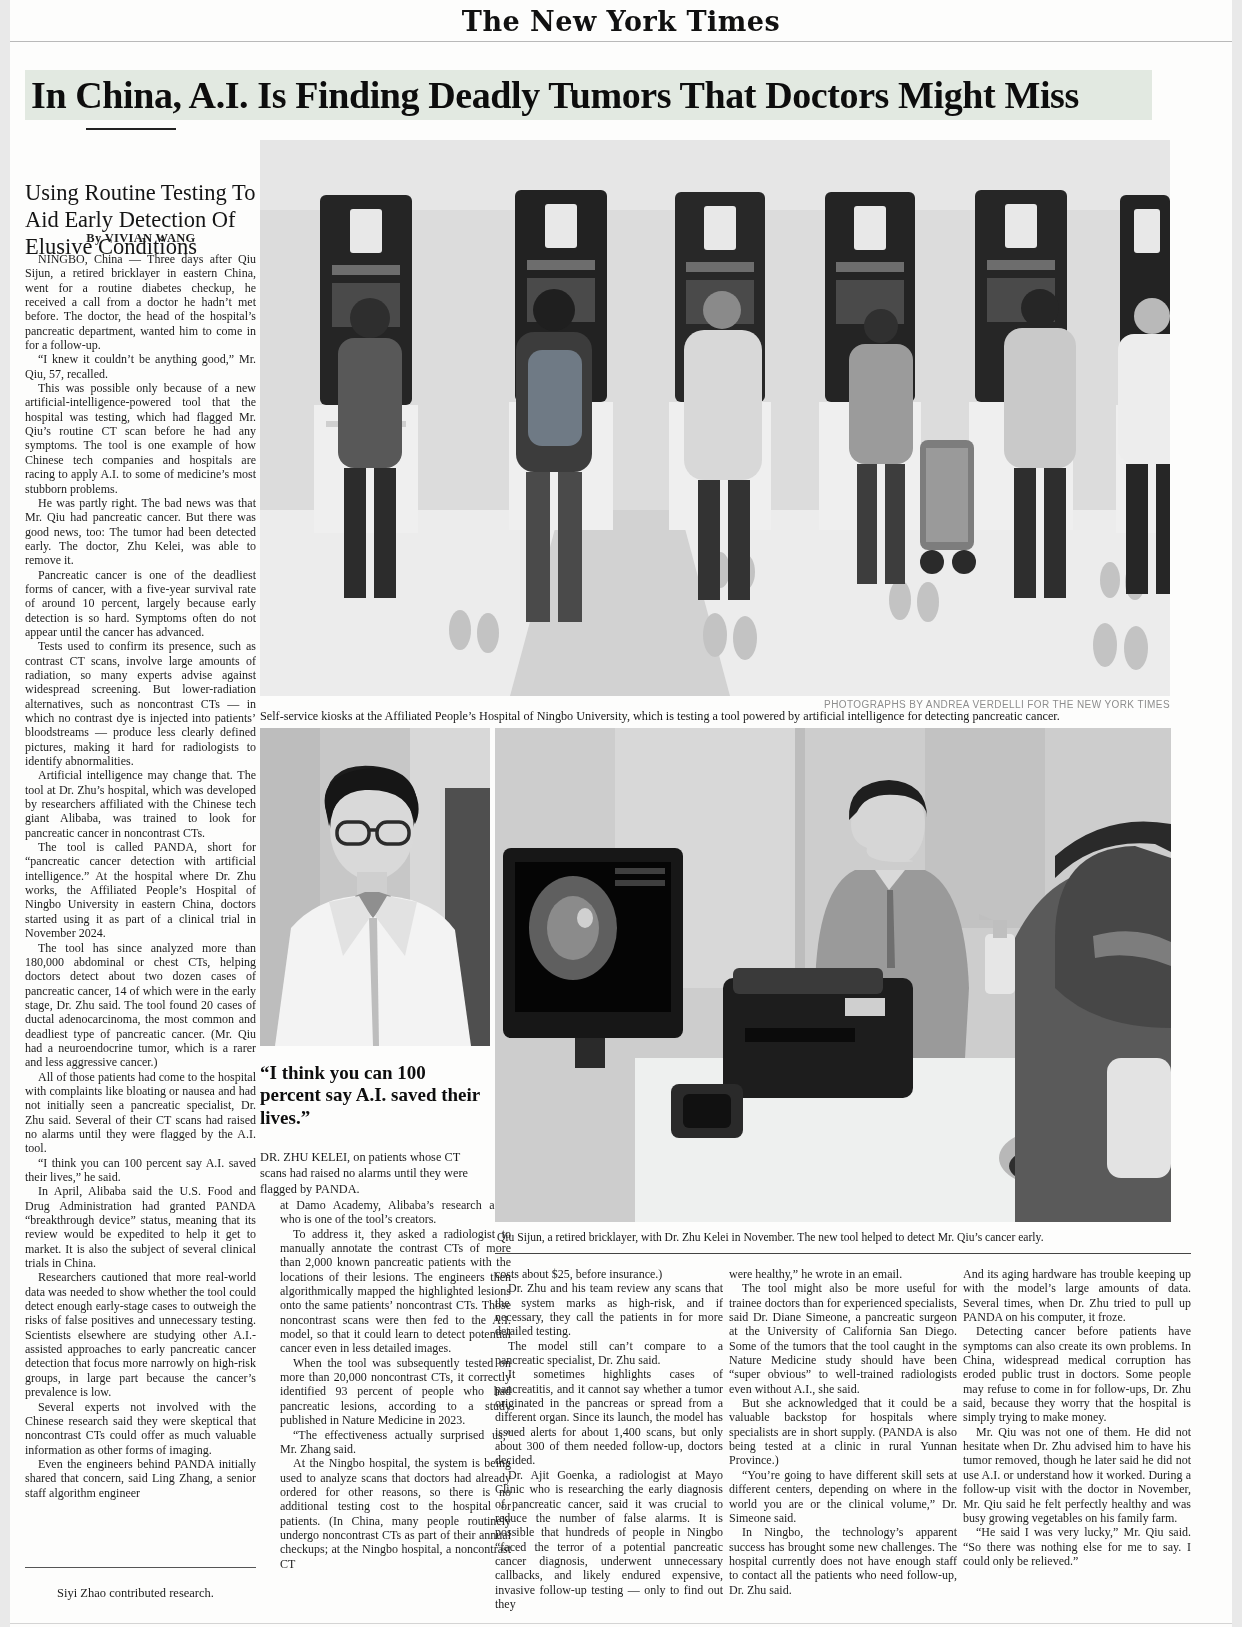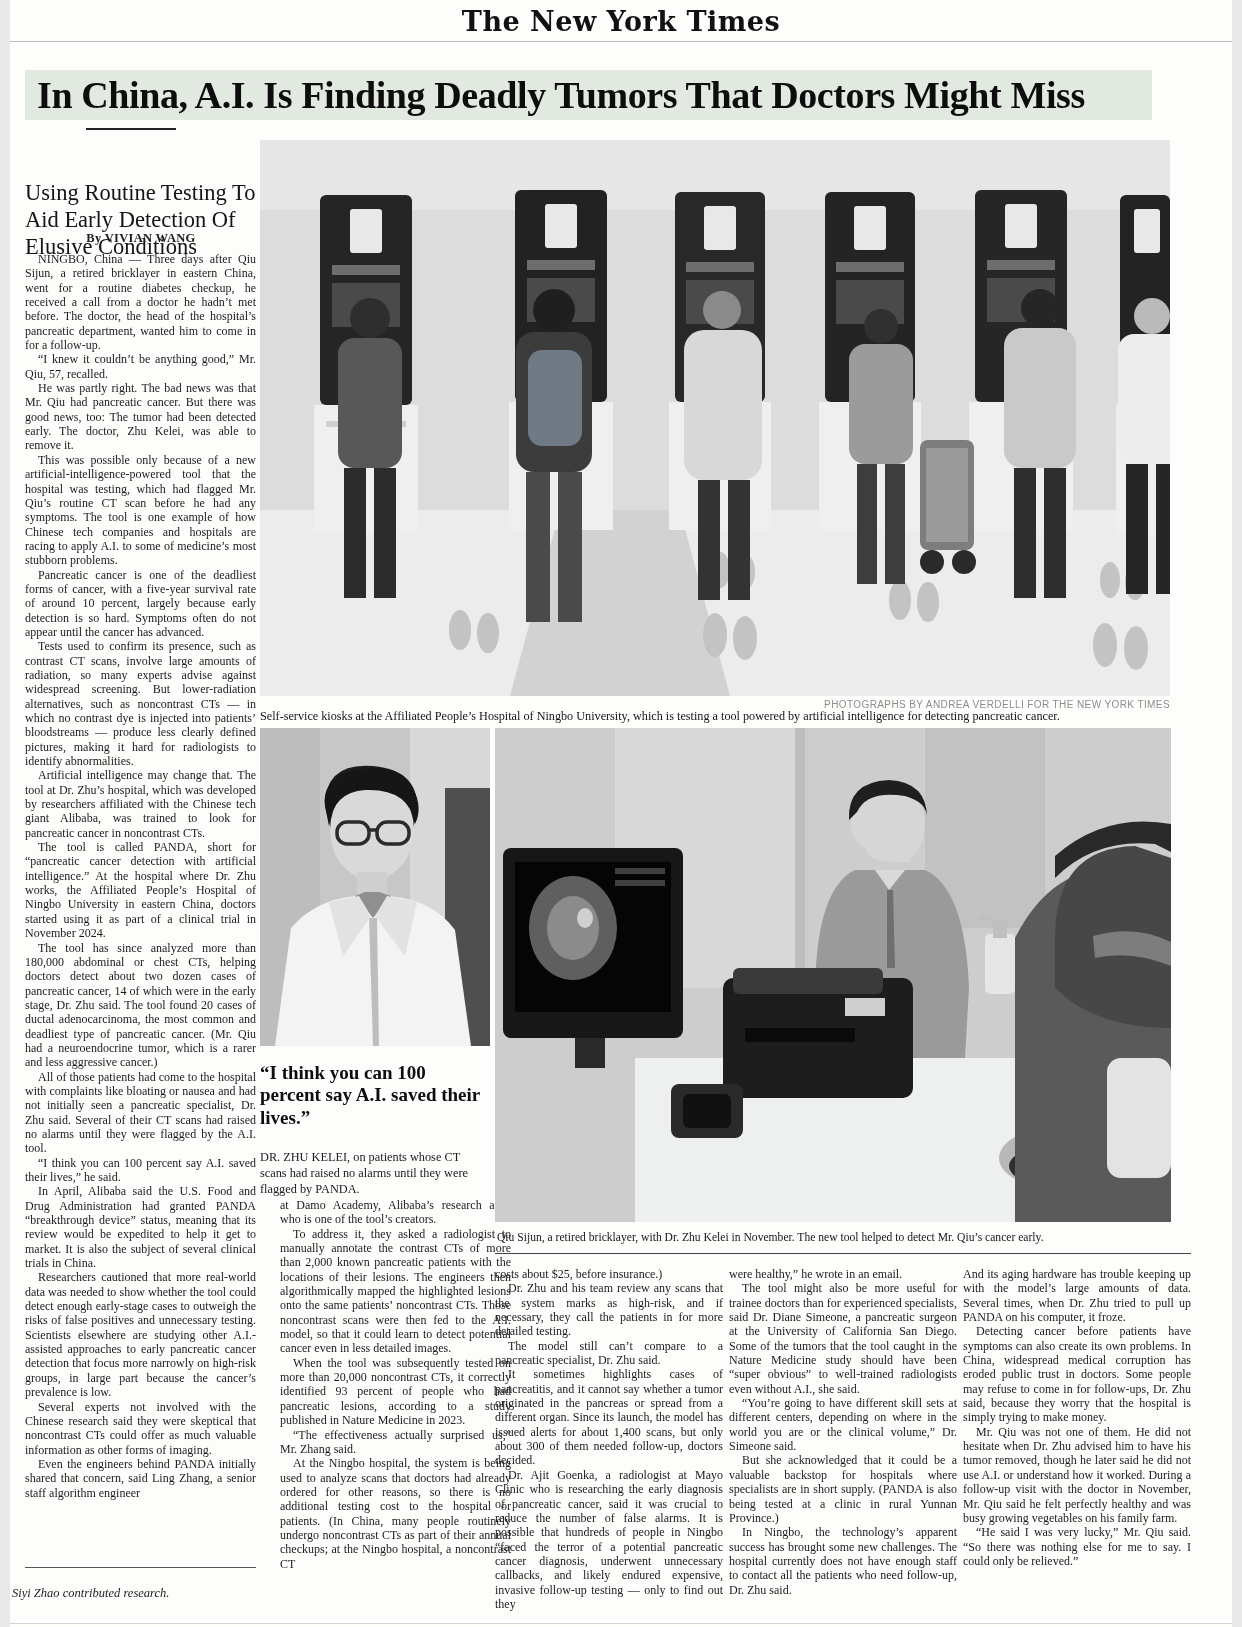--- a/index.html
+++ b/index.html
@@ -25,21 +25,21 @@
     font-size: 27px;
     letter-spacing: 0.5px;
     color: #111;
   }
   #masthead-rule { top: 41px; left: 0; width: 100%; height: 1px; background: #b9b9b9; }
 
   
   #headline-band {
     top: 70px; left: 15px; width: 1127px; height: 50px;
     display: flex; align-items: center;
-    padding-left: 12px;
+    padding-left: 6px;
   }
   #headline {
     font-family: "Liberation Serif", serif;
     font-size: 38px;
     font-weight: 600;
     letter-spacing: -0.4px;
     white-space: nowrap;
     color: #0d0d0d;
   }
 
@@ -64,22 +64,22 @@
     hyphens: auto;
     -webkit-hyphens: auto;
     color: #1b1b1b;
     overflow: hidden;
   }
   .bodycol p { text-indent: 13px; }
   .bodycol.cont p:first-child { text-indent: 0; }
   #col1 { top: 252px; left: 15px; width: 231px; height: 1296px; }
   #contrib-rule { top: 1567px; left: 15px; width: 231px; height: 1px; background: #555; }
   #contrib {
-    top: 1586px; left: 2px; width: 231px;
-    font-style: italic; font-size: 12.5px;
+    top: 1586px; left: 10px; width: 231px;
+    font-size: 12.5px; text-align: center;
   }
 
   
   .photo { background: #d7d7d7; overflow: hidden; }
   #lead-photo { top: 140px; left: 250px; width: 910px; height: 556px; }
   #lead-credit {
     top: 699px; left: 250px; width: 910px;
     text-align: right;
     font-family: "Liberation Sans", sans-serif;
     font-size: 10px; letter-spacing: 0.4px;
@@ -132,22 +132,22 @@
     <span id="headline">In China, A.I. Is Finding Deadly Tumors That Doctors Might Miss</span>
   </div>
 
   <div id="deck-rule" class="abs"></div>
   <div id="deck" class="abs">Using Routine Testing To Aid Early Detection Of Elusive Conditions</div>
   <div id="byline" class="abs">By VIVIAN WANG</div>
 
   <div id="col1" class="abs bodycol">
       <p>NINGBO, China — Three days after Qiu Sijun, a retired bricklayer in eastern China, went for a routine diabetes checkup, he received a call from a doctor he hadn’t met before. The doctor, the head of the hospital’s pancreatic department, wanted him to come in for a follow-up.</p>
       <p>“I knew it couldn’t be anything good,” Mr. Qiu, 57, recalled.</p>
+      <p>This was possible only because of a new artificial-intelligence-powered tool that the hospital was testing, which had flagged Mr. Qiu’s routine CT scan before he had any symptoms. The tool is one example of how Chinese tech companies and hospitals are racing to apply A.I. to some of medicine’s most stubborn problems.</p>
       <p>He was partly right. The bad news was that Mr. Qiu had pancreatic cancer. But there was good news, too: The tumor had been detected early. The doctor, Zhu Kelei, was able to remove it.</p>
-      <p>This was possible only because of a new artificial-intelligence-powered tool that the hospital was testing, which had flagged Mr. Qiu’s routine CT scan before he had any symptoms. The tool is one example of how Chinese tech companies and hospitals are racing to apply A.I. to some of medicine’s most stubborn problems.</p>
       <p>Pancreatic cancer is one of the deadliest forms of cancer, with a five-year survival rate of around 10 percent, largely because early detection is so hard. Symptoms often do not appear until the cancer has advanced.</p>
       <p>Tests used to confirm its presence, such as contrast CT scans, involve large amounts of radiation, so many experts advise against widespread screening. But lower-radiation alternatives, such as noncontrast CTs — in which no contrast dye is injected into patients’ bloodstreams — produce less clearly defined pictures, making it hard for radiologists to identify abnormalities.</p>
       <p>Artificial intelligence may change that. The tool at Dr. Zhu’s hospital, which was developed by researchers affiliated with the Chinese tech giant Alibaba, was trained to look for pancreatic cancer in noncontrast CTs.</p>
       <p>The tool is called PANDA, short for “pancreatic cancer detection with artificial intelligence.” At the hospital where Dr. Zhu works, the Affiliated People’s Hospital of Ningbo University in eastern China, doctors started using it as part of a clinical trial in November 2024.</p>
       <p>The tool has since analyzed more than 180,000 abdominal or chest CTs, helping doctors detect about two dozen cases of pancreatic cancer, 14 of which were in the early stage, Dr. Zhu said. The tool found 20 cases of ductal adenocarcinoma, the most common and deadliest type of pancreatic cancer. (Mr. Qiu had a neuroendocrine tumor, which is a rarer and less aggressive cancer.)</p>
       <p>All of those patients had come to the hospital with complaints like bloating or nausea and had not initially seen a pancreatic specialist, Dr. Zhu said. Several of their CT scans had raised no alarms until they were flagged by the A.I. tool.</p>
       <p>“I think you can 100 percent say A.I. saved their lives,” he said.</p>
       <p>In April, Alibaba said the U.S. Food and Drug Administration had granted PANDA “breakthrough device” status, meaning that its review would be expedited to help it get to market. It is also the subject of several clinical trials in China.</p>
       <p>Researchers cautioned that more real-world data was needed to show whether the tool could detect enough early-stage cases to outweigh the risks of false positives and unnecessary testing. Scientists elsewhere are studying other A.I.-assisted approaches to early pancreatic cancer detection that focus more narrowly on high-risk groups, in large part because the cancer’s prevalence is low.</p>
       <p>Several experts not involved with the Chinese research said they were skeptical that noncontrast CTs could offer as much valuable information as other forms of imaging.</p>
@@ -362,22 +362,22 @@
   <div id="col3" class="abs bodycol cont">
       <p>costs about $25, before insurance.)</p>
       <p>Dr. Zhu and his team review any scans that the system marks as high-risk, and if necessary, they call the patients in for more detailed testing.</p>
       <p>The model still can’t compare to a pancreatic specialist, Dr. Zhu said.</p>
       <p>It sometimes highlights cases of pancreatitis, and it cannot say whether a tumor originated in the pancreas or spread from a different organ. Since its launch, the model has issued alerts for about 1,400 scans, but only about 300 of them needed follow-up, doctors decided.</p>
       <p>Dr. Ajit Goenka, a radiologist at Mayo Clinic who is researching the early diagnosis of pancreatic cancer, said it was crucial to reduce the number of false alarms. It is possible that hundreds of people in Ningbo “faced the terror of a potential pancreatic cancer diagnosis, underwent unnecessary callbacks, and likely endured expensive, invasive follow-up testing — only to find out they</p>
     </div>
   <div id="col4" class="abs bodycol cont">
       <p>were healthy,” he wrote in an email.</p>
       <p>The tool might also be more useful for trainee doctors than for experienced specialists, said Dr. Diane Simeone, a pancreatic surgeon at the University of California San Diego. Some of the tumors that the tool caught in the Nature Medicine study should have been “super obvious” to well-trained radiologists even without A.I., she said.</p>
+      <p>But she acknowledged that it could be a valuable backstop for hospitals where specialists are in short supply. (PANDA is also being tested at a clinic in rural Yunnan Province.)</p>
       <p>“You’re going to have different skill sets at different centers, depending on where in the world you are or the clinical volume,” Dr. Simeone said.</p>
-      <p>But she acknowledged that it could be a valuable backstop for hospitals where specialists are in short supply. (PANDA is also being tested at a clinic in rural Yunnan Province.)</p>
       <p>In Ningbo, the technology’s apparent success has brought some new challenges. The hospital currently does not have enough staff to contact all the patients who need follow-up, Dr. Zhu said.</p>
     </div>
   <div id="col5" class="abs bodycol cont">
       <p>And its aging hardware has trouble keeping up with the model’s large amounts of data. Several times, when Dr. Zhu tried to pull up PANDA on his computer, it froze.</p>
       <p>Detecting cancer before patients have symptoms can also create its own problems. In China, widespread medical corruption has eroded public trust in doctors. Some people may refuse to come in for follow-ups, Dr. Zhu said, because they worry that the hospital is simply trying to make money.</p>
       <p>Mr. Qiu was not one of them. He did not hesitate when Dr. Zhu advised him to have his tumor removed, though he later said he did not use A.I. or understand how it worked. During a follow-up visit with the doctor in November, Mr. Qiu said he felt perfectly healthy and was busy growing vegetables on his family farm.</p>
       <p>“He said I was very lucky,” Mr. Qiu said. “So there was nothing else for me to say. I could only be relieved.”</p>
     </div>
 
   <div id="bottom-rule" class="abs"></div>

